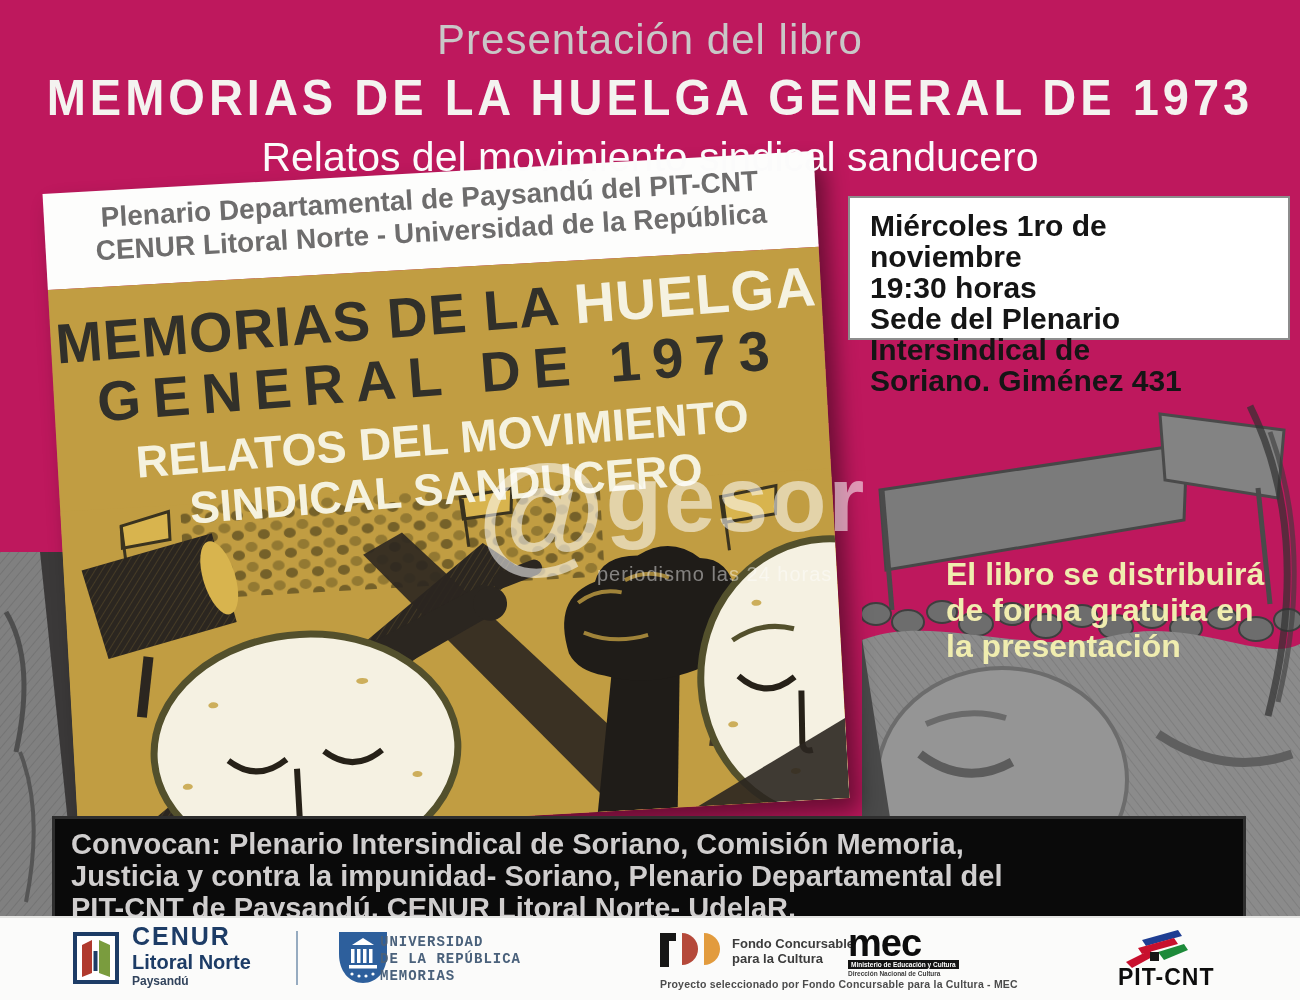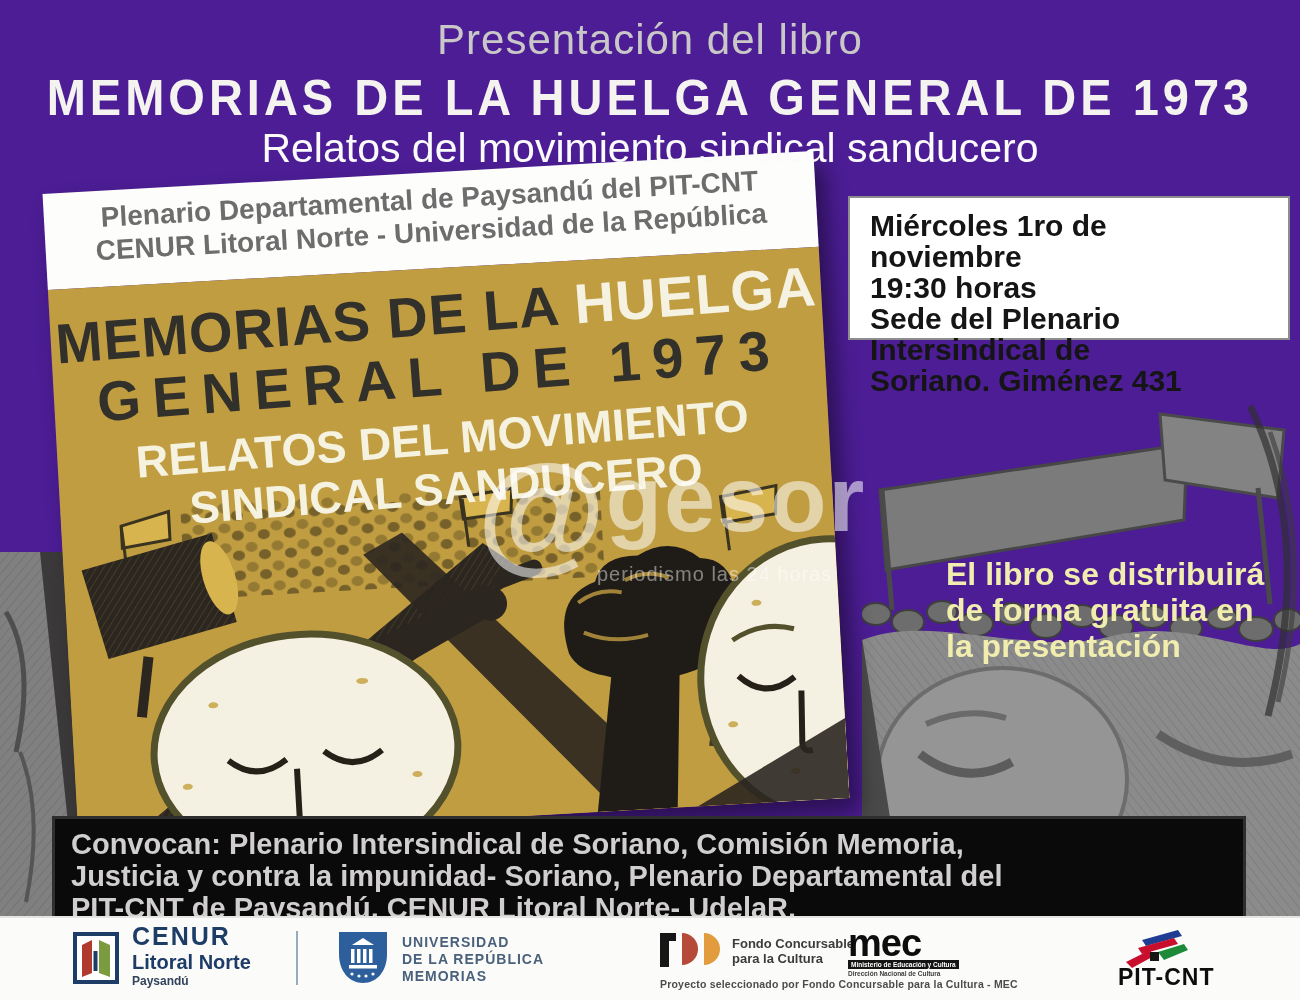--- a/index.html
+++ b/index.html
@@ -1,25 +1,25 @@
 <!DOCTYPE html>
 <html><head>
 <meta charset="utf-8">
 <style>
   html,body{margin:0;padding:0;background:#222;}
   .poster{
     position:relative;width:1300px;height:1000px;overflow:hidden;
-    background:#4c1d95;font-family:"Liberation Sans",sans-serif;
+    background:#be185d;font-family:"Liberation Sans",sans-serif;
   }
   
   .hdr{position:absolute;left:0;top:0;width:100%;text-align:center;z-index:3;}
   .hdr-kicker{margin-top:16px;font-size:42px;color:#c9c7c7;letter-spacing:1px;}
   .hdr-title{margin-top:6px;font-size:47px;font-weight:bold;color:#f4f3f0;
     letter-spacing:4px;white-space:nowrap;transform:scaleY(1.08);}
-  .hdr-sub{margin-top:0;font-size:41px;color:#fbfbfb;white-space:nowrap;}
+  .hdr-sub{margin-top:9px;font-size:41px;color:#fbfbfb;white-space:nowrap;}
   
   .bg-right{position:absolute;left:862px;top:372px;z-index:1;}
   .bg-left{position:absolute;left:0;top:552px;z-index:1;}
   
   .book{
     position:absolute;left:60px;top:172px;width:772px;height:648px;
     transform:rotate(-3.2deg);transform-origin:50% 50%;z-index:2;
     box-shadow:10px 14px 22px rgba(0,0,0,.45);
   }
   .book-band{background:#fdfdfc;height:86px;padding-top:10px;text-align:center;}
@@ -286,21 +286,21 @@
           <rect x="35" y="21" width="3.5" height="14"></rect>
       </g>
       <rect x="15" y="37" width="28" height="3.5" fill="#ffffff"></rect>
       <g fill="#ffffff">
           <circle cx="18" cy="46" r="1.6"></circle>
           <circle cx="25" cy="48" r="1.6"></circle>
         <circle cx="32" cy="48" r="1.6"></circle>
           <circle cx="39" cy="46" r="1.6"></circle>
         </g>
     </svg>
-    <div class="f-abs udelar-txt" style="left:402px;top:16px;">
+    <div class="f-abs udelar-txt" style="left:380px;top:16px;font-family:Liberation Mono, monospace;">
       <div>UNIVERSIDAD</div>
       <div>DE LA REPÚBLICA</div>
       <div>MEMORIAS</div>
     </div>
 
     <svg class="f-abs" style="left:658px;top:13px;" width="66" height="38" viewBox="0 0 66 38">
       <polygon points="2,2 18,2 18,10 11,10 11,36 2,36" fill="#161616"></polygon>
       <path d="M24,2 a16,16 0 0 1 0,32 z" fill="#b5493a"></path>
       <path d="M46,2 a16,16 0 0 1 0,32 z" fill="#e29b3d"></path>
     </svg>

